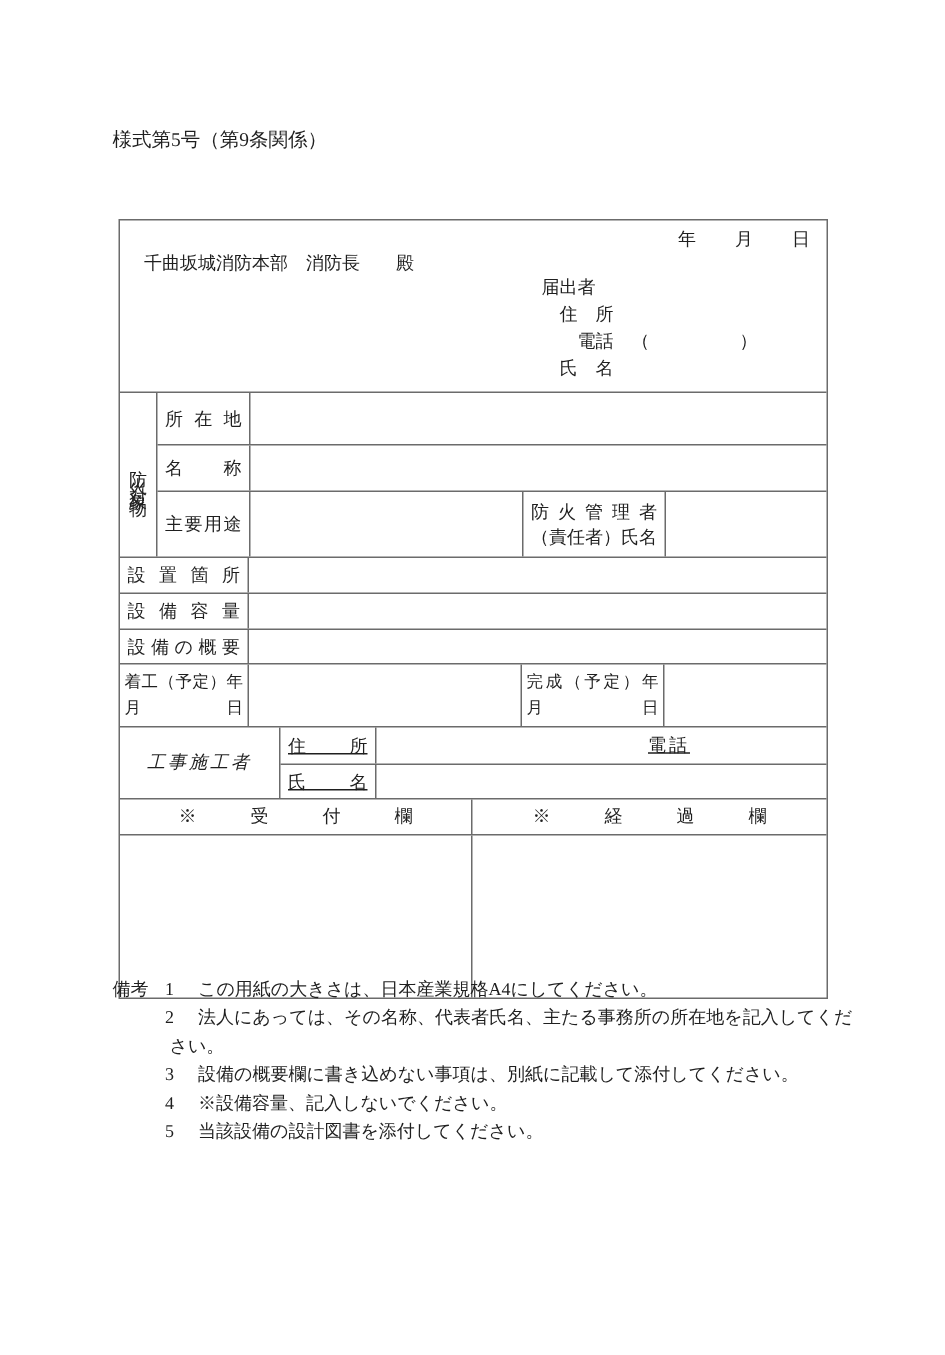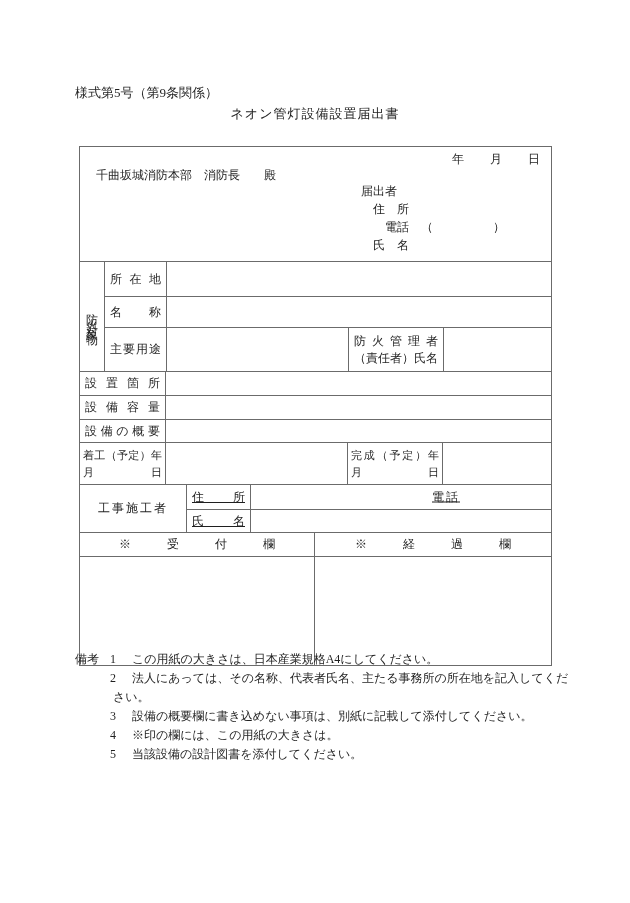--- a/index.html
+++ b/index.html
@@ -53,39 +53,38 @@
   .h-addr{top:55px;left:293px;}
   .h-phone{top:73px;left:305px;}
   .h-name{top:91px;left:293px;}
 
   
   .lblcell{display:flex;flex-direction:column;justify-content:center;padding:0 5px;}
   .jt{display:block;width:100%;text-align:justify;text-align-last:justify;line-height:17px;white-space:pre;}
   .small{font-size:11px;padding:0 3px;}
   .vcell{display:flex;align-items:center;justify-content:center;}
   .vtext{writing-mode:vertical-rl;text-orientation:upright;letter-spacing:5px;line-height:24px;}
-  .ccell{display:flex;align-items:center;justify-content:center;letter-spacing:2px;}
+  .ccell{display:flex;align-items:center;justify-content:center;letter-spacing:2px;font-style:italic;}
   .chead{display:flex;align-items:center;justify-content:center;letter-spacing:12px;text-indent:12px;white-space:pre;}
   .phone{position:absolute;left:65%;top:50%;transform:translate(-50%,-50%);letter-spacing:2px;text-decoration:underline;}
 
   
   .notes{position:absolute;left:75px;top:650px;width:510px;line-height:19px;}
   .nrow{display:flex;}
   .nlab{width:35px;}
   .nnum{width:22px;}
   .ntext{flex:1;white-space:pre;}
   .ncont{margin-left:3px;white-space:pre;text-align:right;}
 </style>
 </head>
 <body>
 
 <div class="page">
 
   <div class="form-number">様式第5号（第9条関係）</div>
-  <div class="doc-title">ネオン管灯設備設置届出書</div>
 
   <div class="tbl">
 
     <div class="band hd">
       <span class="h-date">年　月　日</span>
       <span class="h-addressee">千曲坂城消防本部　消防長　　殿</span>
       <span class="h-notifier">届出者</span>
       <span class="h-addr">住　所</span>
       <span class="h-phone">電話　（　　　　　）</span>
       <span class="h-name">氏　名</span>
@@ -206,21 +205,21 @@
       <span class="ncont">さい。</span>
     </div>
     <div class="nrow">
       <span class="nlab"></span>
       <span class="nnum">3</span>
       <span class="ntext">設備の概要欄に書き込めない事項は、別紙に記載して添付してください。</span>
     </div>
     <div class="nrow">
       <span class="nlab"></span>
       <span class="nnum">4</span>
-      <span class="ntext">※印の欄には、この用紙の大きさは。</span>
+      <span class="ntext">※設備容量、記入しないでください。</span>
     </div>
     <div class="nrow">
       <span class="nlab"></span>
       <span class="nnum">5</span>
       <span class="ntext">当該設備の設計図書を添付してください。</span>
     </div>
   </div>
 
 </div>
 

